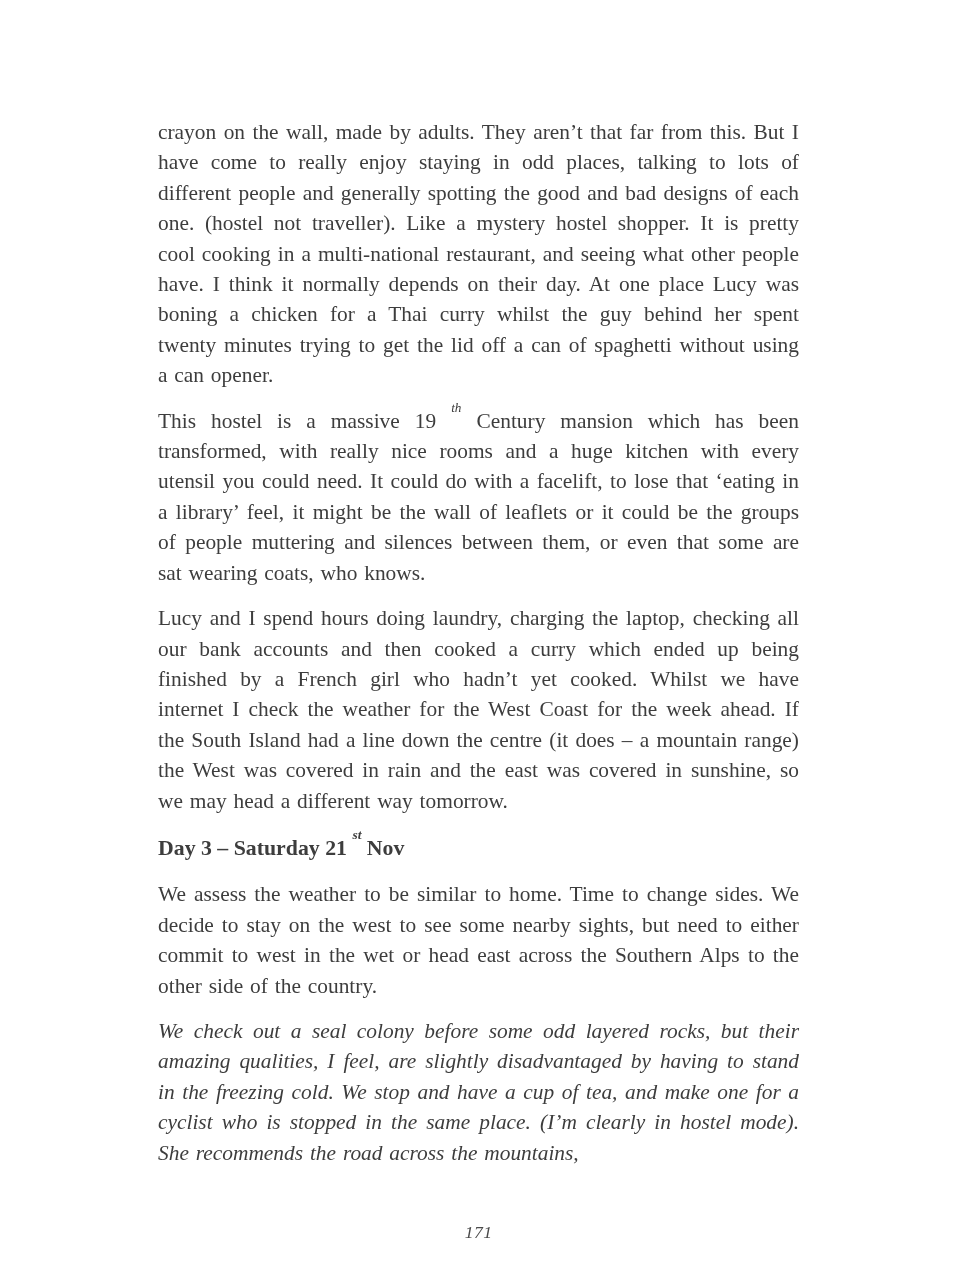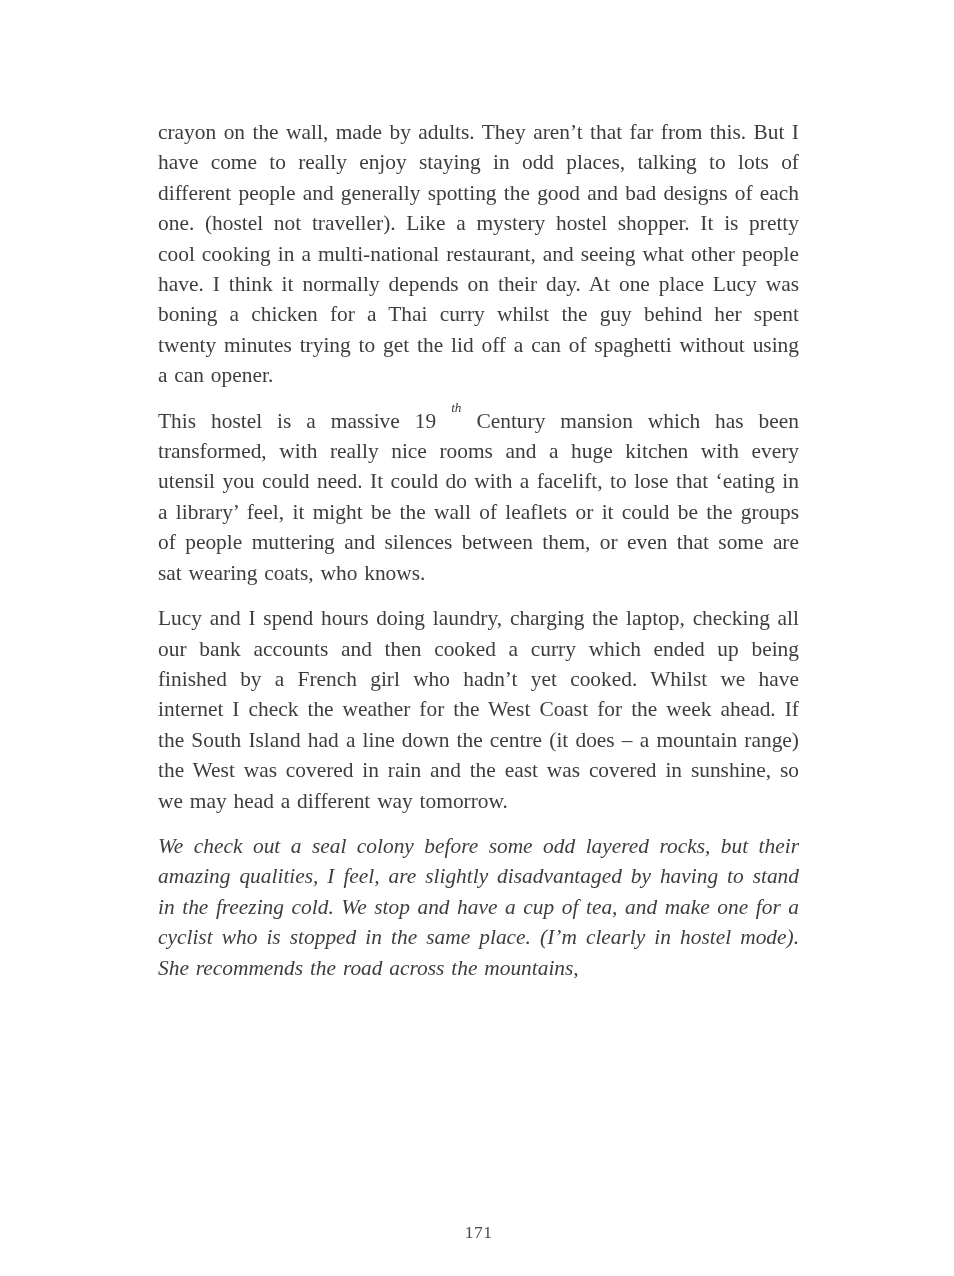--- a/index.html
+++ b/index.html
@@ -48,34 +48,37 @@
   }
   .page-number {
     position: absolute;
     left: 158px;
     width: 641px;
     top: 1222px;
     text-align: center;
     font-size: 17.5px;
     letter-spacing: 0.5px;
     color: #4a4a4a;
+    font-style: italic;
   }
 </style>
 </head>
 <body>
 
 <div class="page">
   <div class="text-block">
 
     <p class="para">crayon on the wall, made by adults. They aren’t that far from this. But I have come to really enjoy staying in odd places, talking to lots of different people and generally spotting the good and bad designs of each one. (hostel not traveller). Like a mystery hostel shopper. It is pretty cool cooking in a multi-national restaurant, and seeing what other people have. I think it normally depends on their day. At one place Lucy was boning a chicken for a Thai curry whilst the guy behind her spent twenty minutes trying to get the lid off a can of spaghetti without using a can opener.</p>
 
     <p class="para"><span>This hostel is a massive 19 </span><sup class="sup">th</sup><span> Century mansion which has been transformed, with really nice rooms and a huge kitchen with every utensil you could need. It could do with a facelift, to lose that ‘eating in a library’ feel, it might be the wall of leaflets or it could be the groups of people muttering and silences between them, or even that some are sat wearing coats, who knows.</span></p>
 
     <p class="para">Lucy and I spend hours doing laundry, charging the laptop, checking all our bank accounts and then cooked a curry which ended up being finished by a French girl who hadn’t yet cooked. Whilst we have internet I check the weather for the West Coast for the week ahead. If the South Island had a line down the centre (it does – a mountain range) the West was covered in rain and the east was covered in sunshine, so we may head a different way tomorrow.</p>
 
+    <h2 class="heading"><span>Day 3 – Saturday 21 </span><sup class="sup">st</sup><span> Nov</span></h2>
 
+    <p class="para">We assess the weather to be similar to home. Time to change sides. We decide to stay on the west to see some nearby sights, but need to either commit to west in the wet or head east across the Southern Alps to the other side of the country.</p>
 
     <p class="para">We check out a seal colony before some odd layered rocks, but their amazing qualities, I feel, are slightly disadvantaged by having to stand in the freezing cold. We stop and have a cup of tea, and make one for a cyclist who is stopped in the same place. (I’m clearly in hostel mode). She recommends the road across the mountains,</p>
 
   </div>
 
   <div class="page-number">171</div>
 </div>
 
 </body></html>

